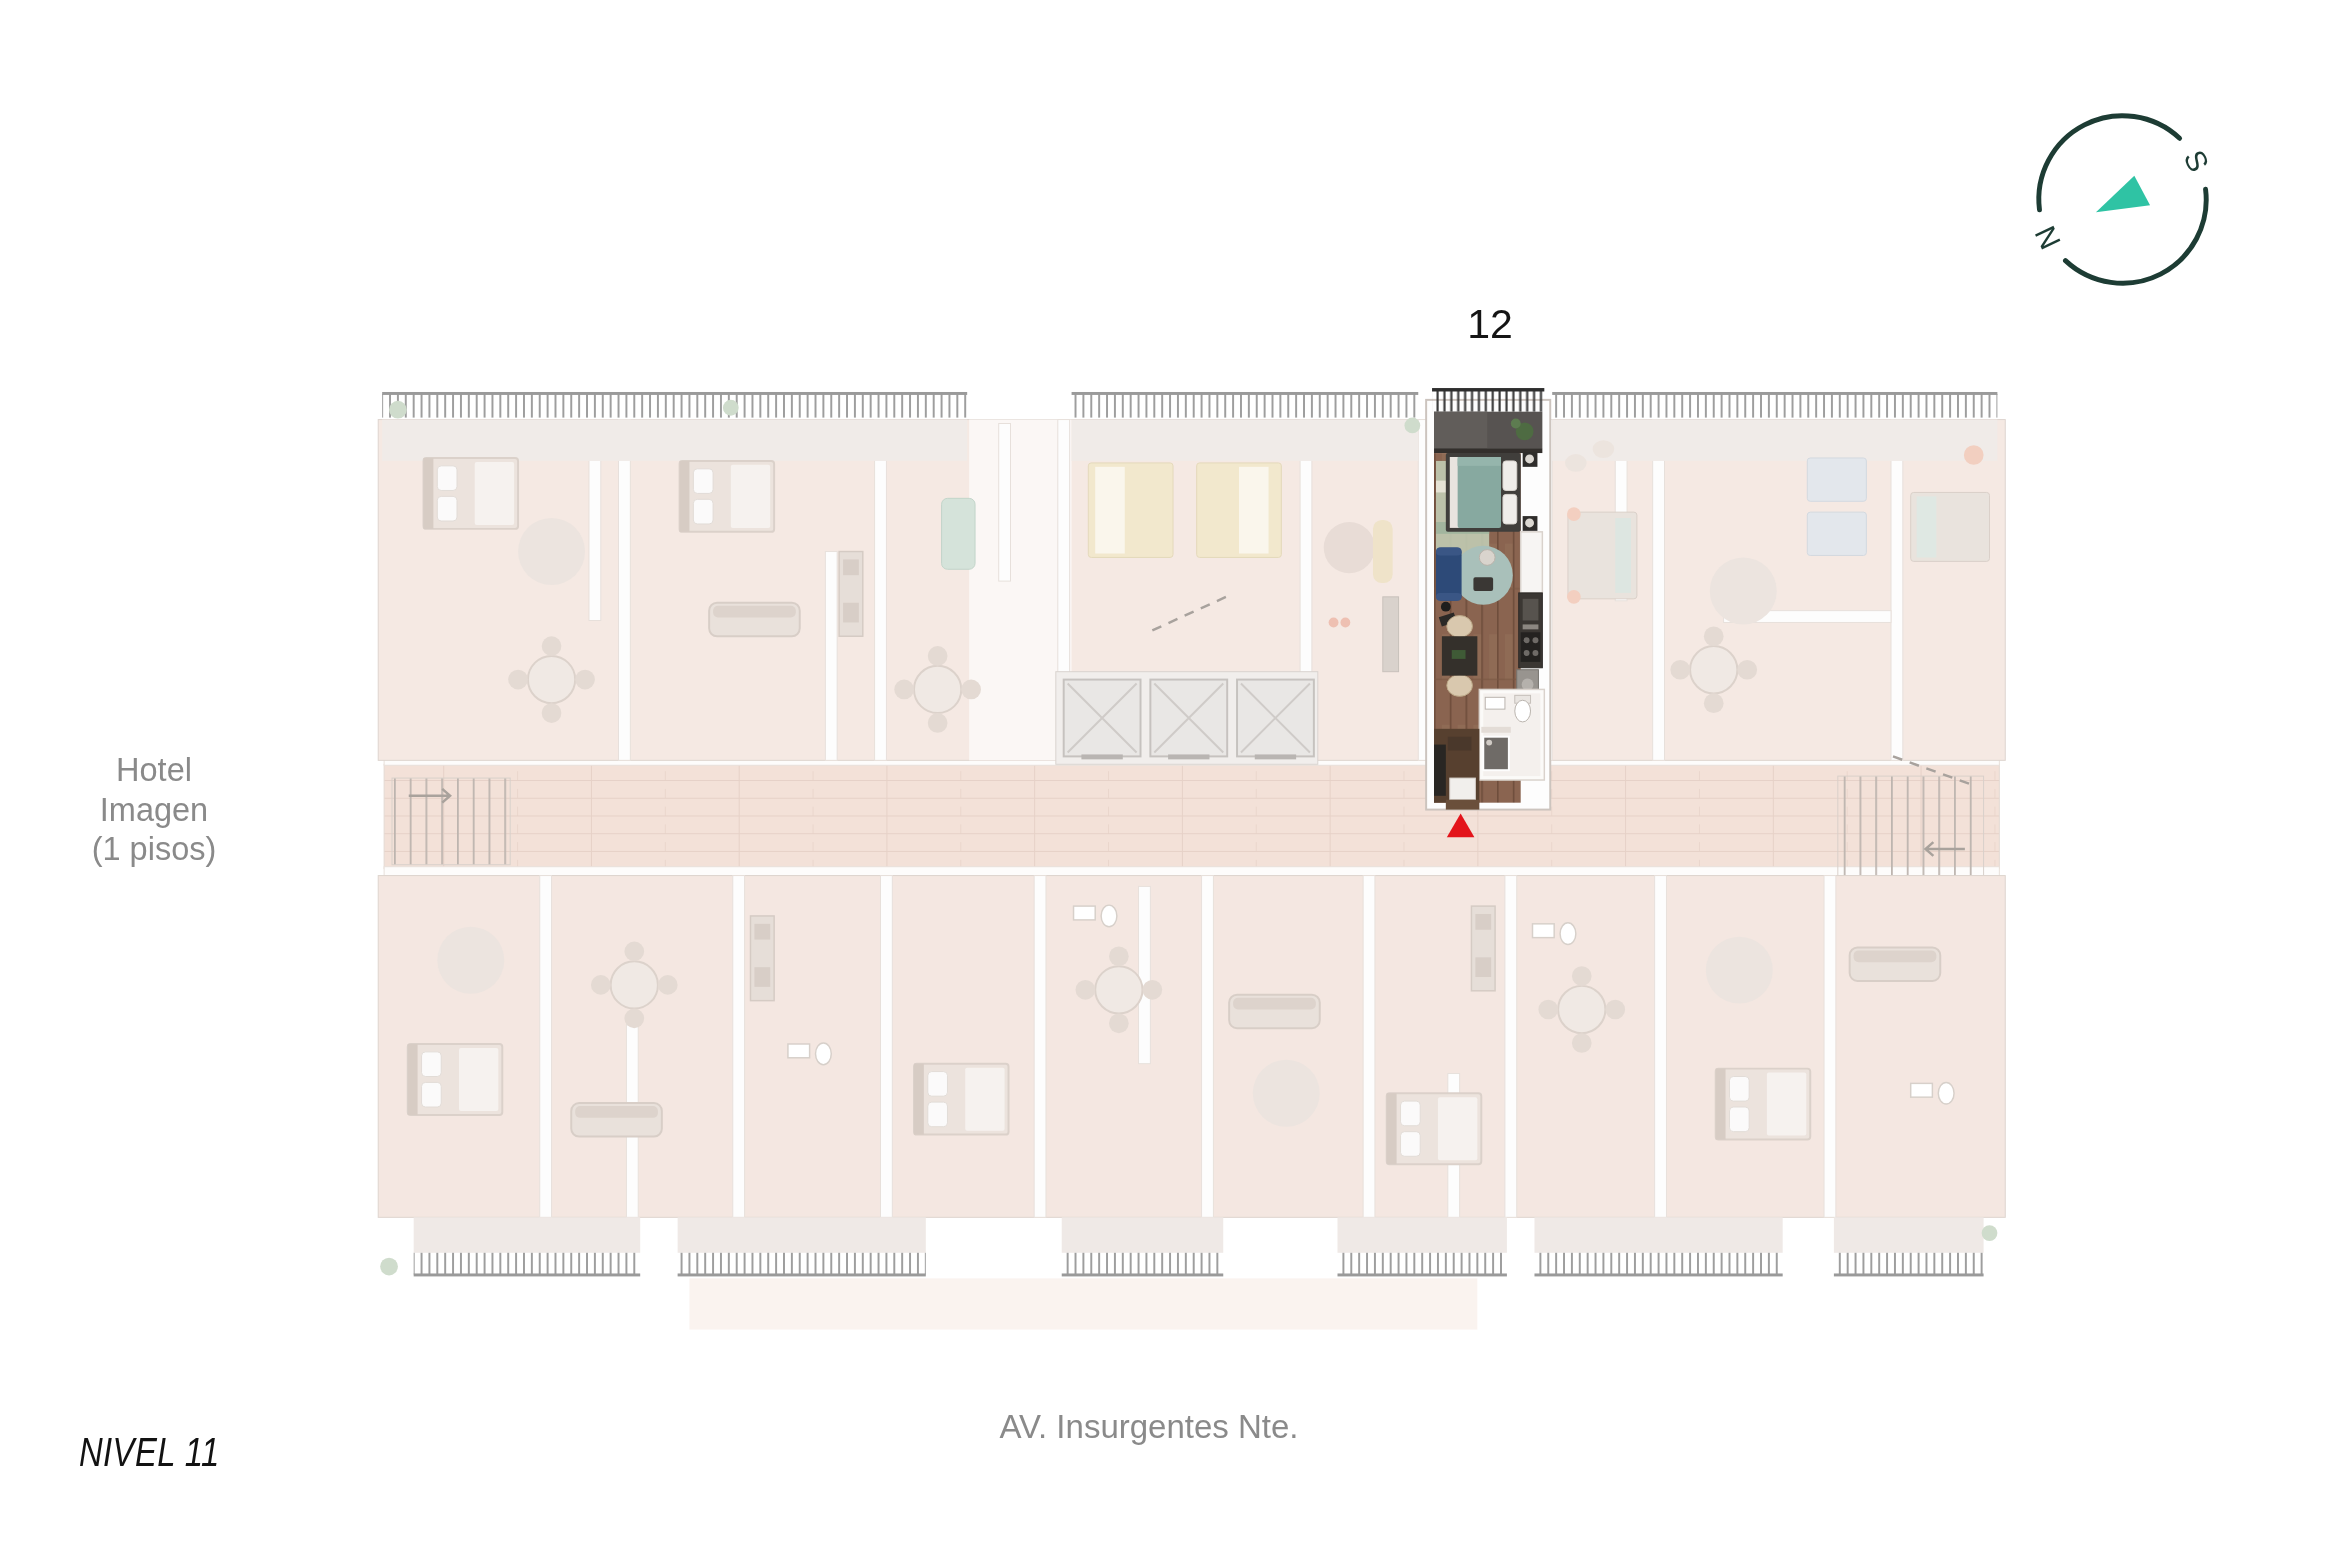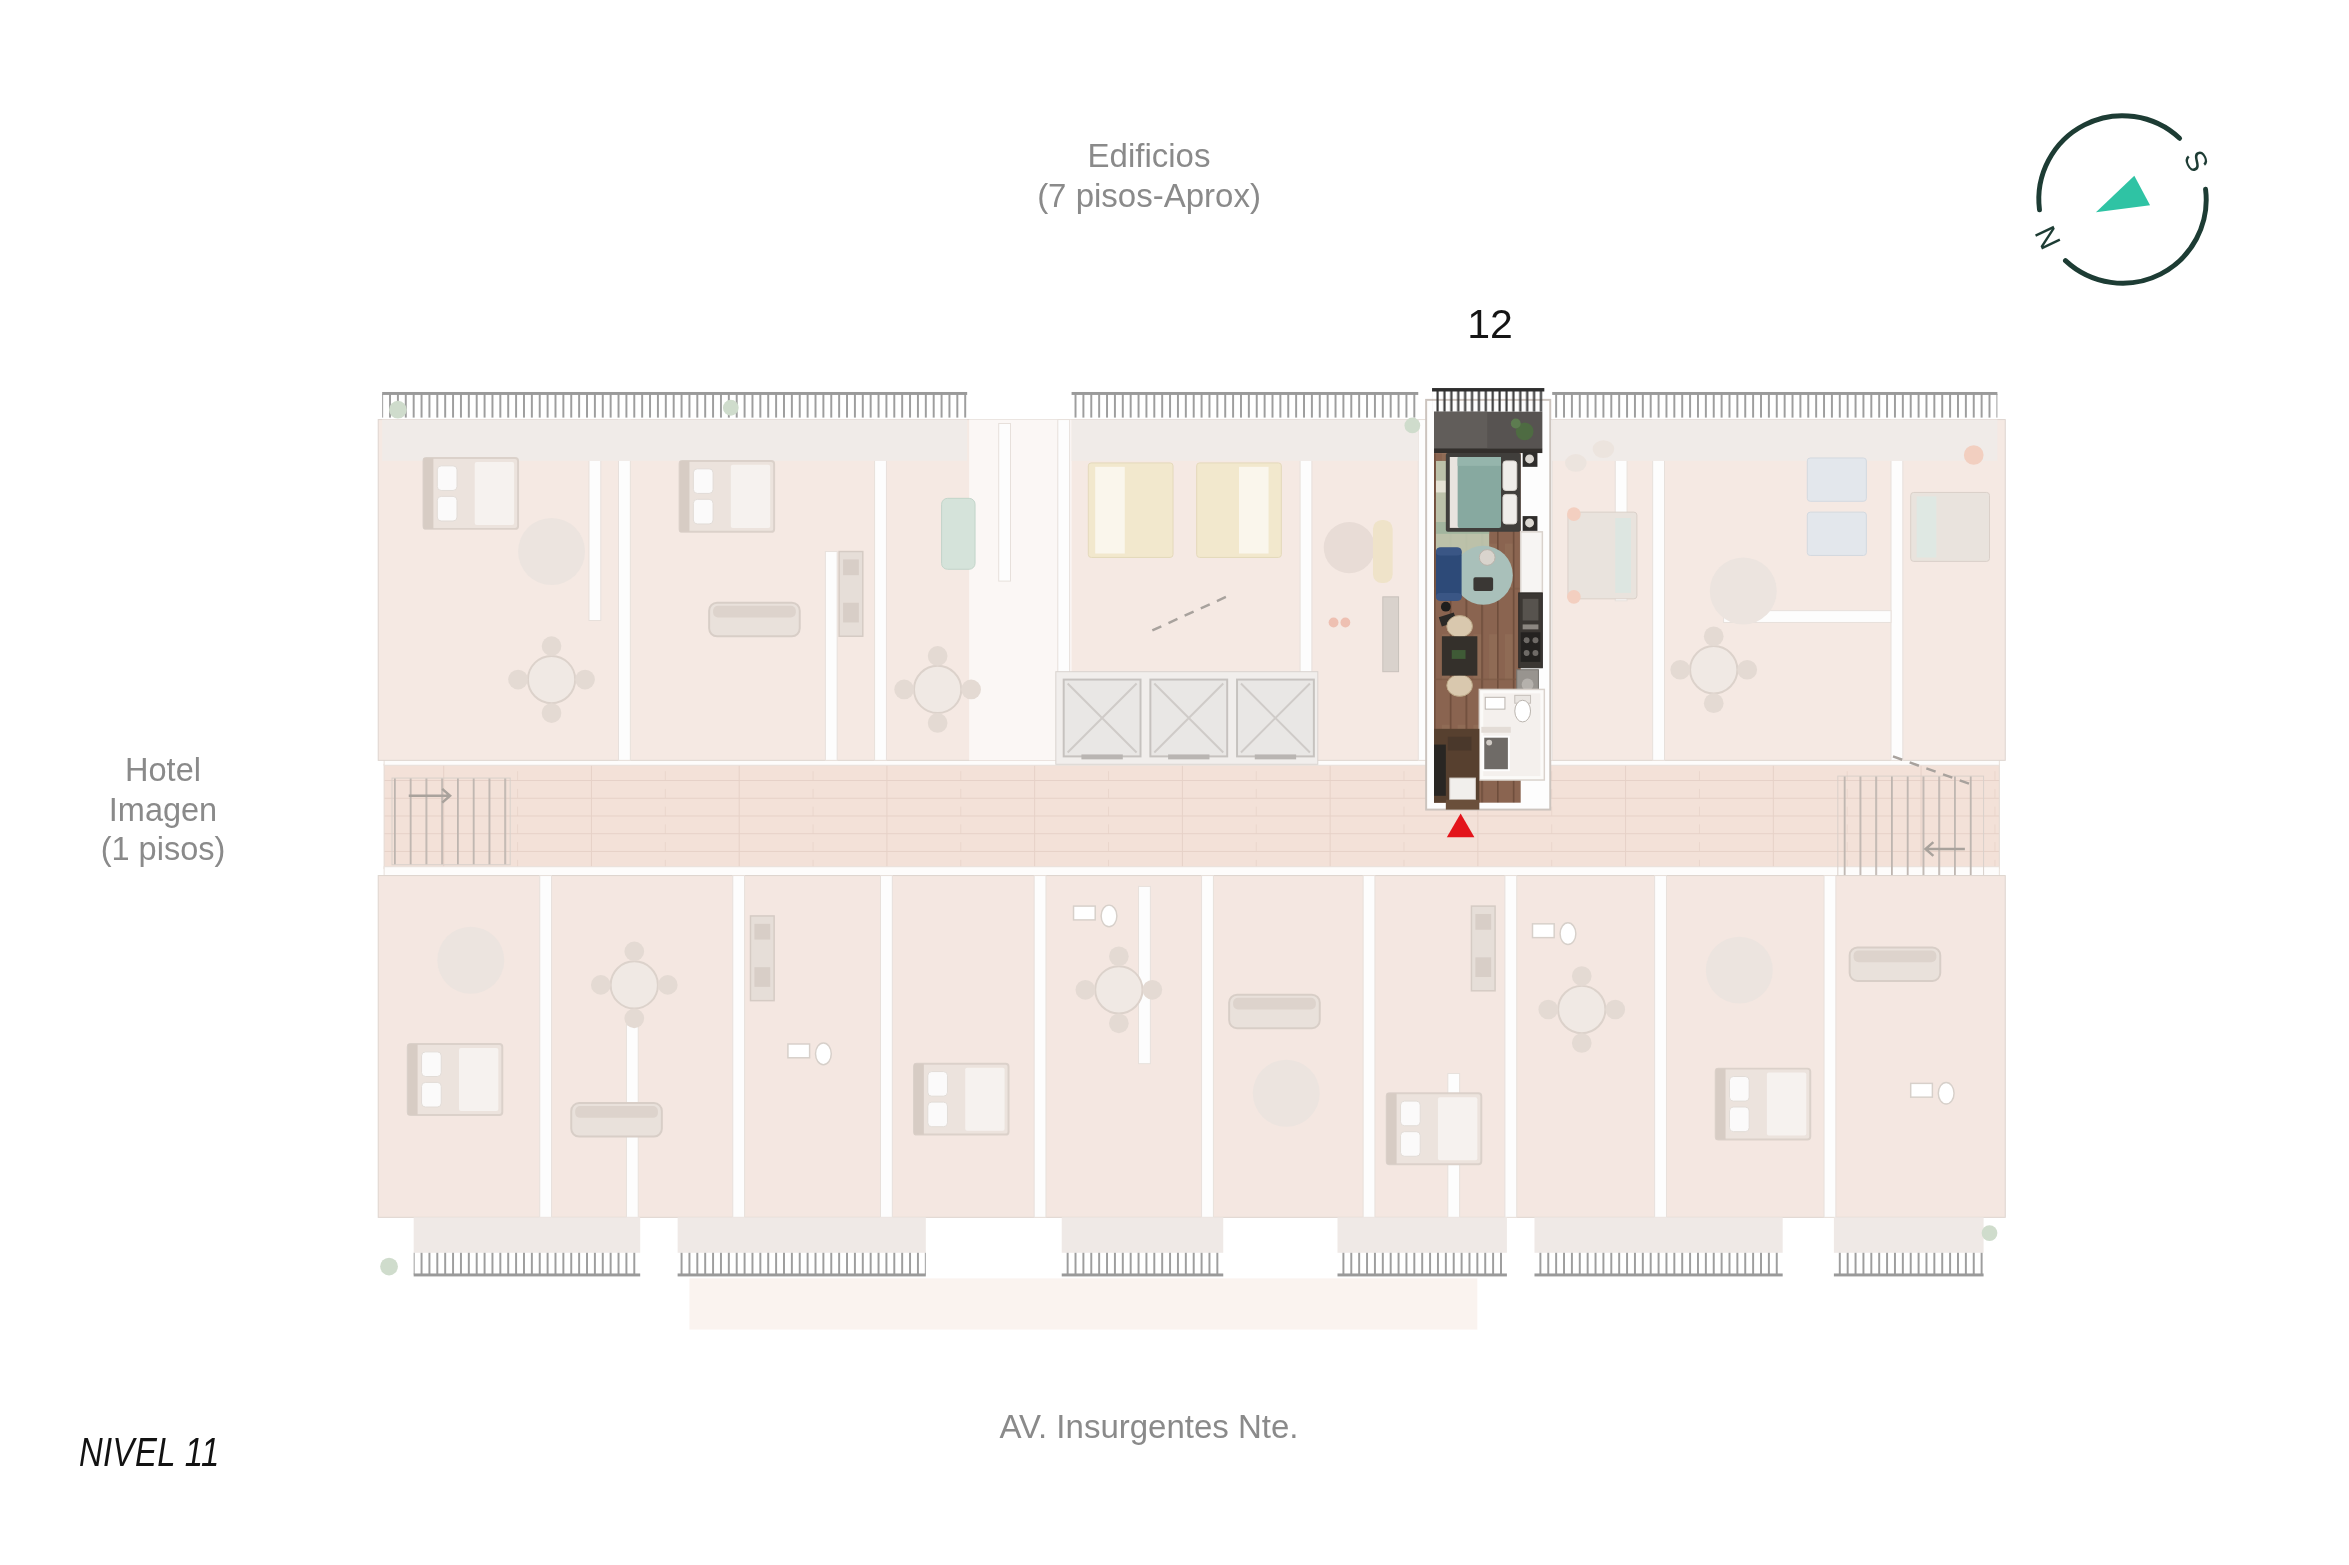--- a/index.html
+++ b/index.html
@@ -1,21 +1,21 @@
 <!DOCTYPE html>
 <html><head>
 <meta charset="utf-8">
 <style>
   html,body{margin:0;padding:0;background:#ffffff;}
   .stage{position:relative;width:2349px;height:1565px;background:#ffffff;overflow:hidden;
          font-family:"Liberation Sans", sans-serif;}
   .plan-svg{position:absolute;left:0;top:0;width:2349px;height:1565px;}
   .lbl{position:absolute;color:#8a8a8a;text-align:center;line-height:1.22;}
   .lbl-building-top{left:1149px;top:136px;transform:translateX(-50%);font-size:33px;}
-  .lbl-hotel{left:163px;top:751px;transform:translateX(-50%);font-size:32.5px;}
+  .lbl-hotel{left:154px;top:751px;transform:translateX(-50%);font-size:32.5px;}
   .lbl-street{left:1149px;top:1407px;transform:translateX(-50%);font-size:33px;}
   .lbl-unit-number{position:absolute;left:1490px;top:301px;transform:translateX(-50%);
                    color:#151515;font-size:41px;}
   .lbl-level{position:absolute;left:79px;top:1430px;color:#121212;font-size:40px;
              font-style:italic;letter-spacing:0.5px;transform:scaleX(.82);transform-origin:left top;}
   .lbl-disclaimer{position:absolute;right:43px;top:1511px;color:#525252;font-size:28.6px;}
   .compass{position:absolute;left:2032px;top:106px;width:183px;height:183px;}
   .compass text{font-family:"Liberation Sans", sans-serif;font-size:30px;font-weight:500;}
 </style>
 </head>
@@ -319,24 +319,20 @@
         <rect x="1456" y="756" width="12" height="52" fill="#292623"></rect>
         <rect x="1470" y="748" width="24" height="14" fill="#4a382b"></rect>
         <rect x="1472" y="790" width="26" height="22" fill="#f1efec" stroke="#d6d0ca"></rect>
         <rect x="1468" y="812" width="34" height="10" fill="#6a4f3b"></rect>
       </g>
     </g>
 
     <polygon points="1483,826 1469,850 1497,850" fill="#e3141b"></polygon>
   </svg>
 
-  <div class="lbl lbl-building-top">
-    <div>Edificios</div>
-    <div>(7 pisos-Aprox)</div>
-  </div>
 
   <div class="lbl lbl-hotel">
     <div>Hotel</div>
     <div>Imagen</div>
     <div>(1 pisos)</div>
   </div>
 
   <div class="lbl-unit-number">12</div>
 
   <div class="lbl lbl-street">AV. Insurgentes Nte.</div>

